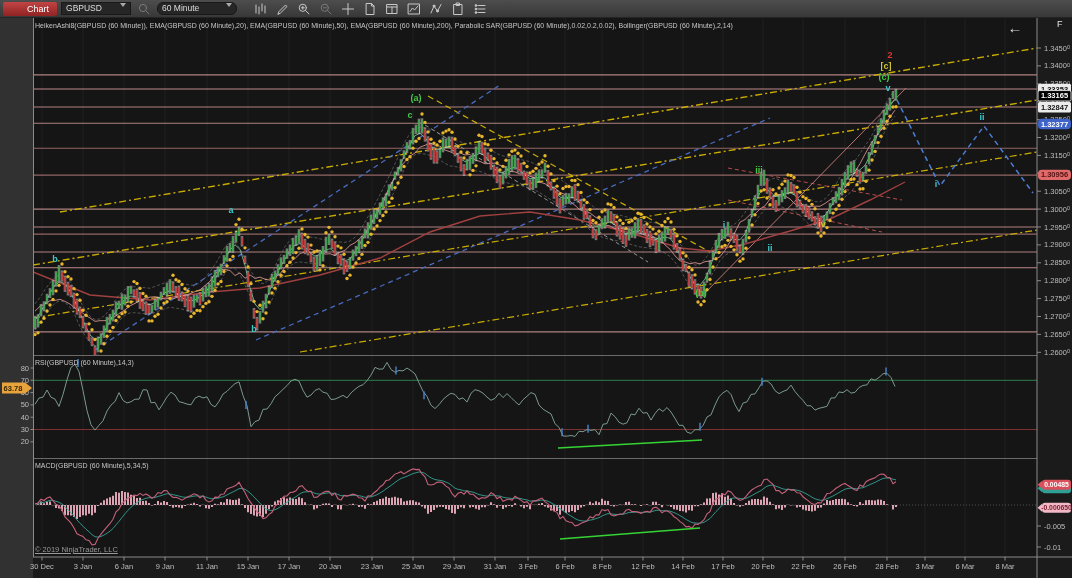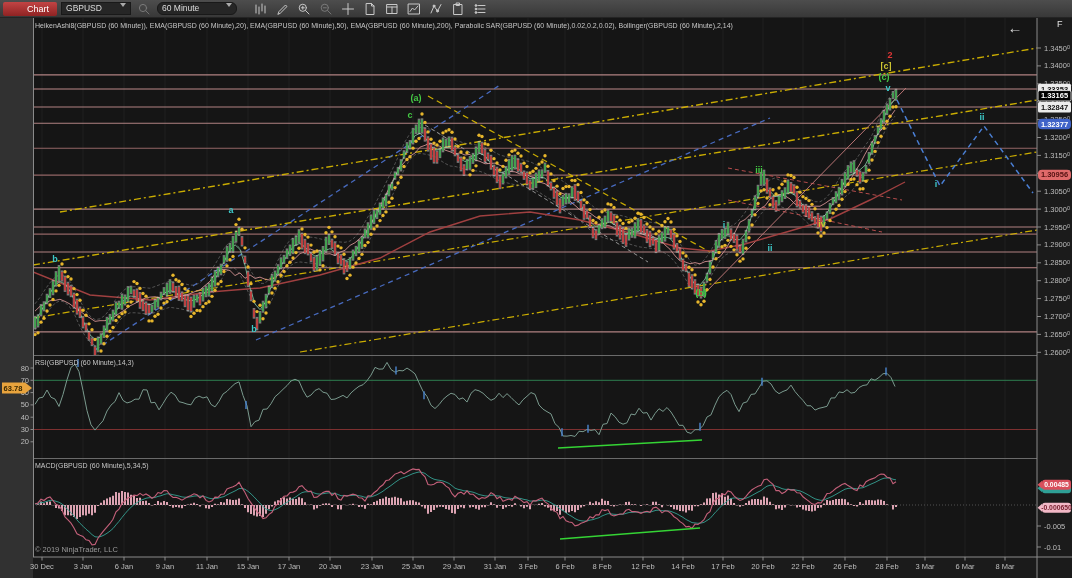--- a/index.html
+++ b/index.html
@@ -16,21 +16,21 @@
             border:1px solid #191919;color:#ddd;font-size:8.5px;height:13px;padding:0 4px;box-sizing:border-box;}
   .dd-instrument{width:70px;}
   .dd-interval{width:80px;border-radius:6px;}
   .caret{width:0;height:0;border-left:3px solid transparent;border-right:3px solid transparent;
          border-top:4px solid #aaa;margin-left:4px;}
   .tbicon{width:18px;height:15px;display:flex;align-items:center;justify-content:center;}
   .tbicon svg{stroke:#c8c8c8;fill:none;stroke-width:1;stroke-linecap:round;stroke-linejoin:round;}
   .dim{opacity:.4;}
   
   .ind-label{position:absolute;font-size:7px;color:#c6c6c6;white-space:nowrap;z-index:2;letter-spacing:0;}
-  .copyright{position:absolute;left:35px;top:545px;font-size:7.5px;color:#9a9a9a;z-index:2;}
+  .copyright{position:absolute;left:35px;top:545px;font-size:7.5px;color:#9a9a9a;z-index:2;text-decoration:underline;}
   .back-btn{position:absolute;left:1002px;top:20px;width:26px;height:17px;color:#d8d8d8;font-size:15px;
             line-height:16px;text-align:center;z-index:2;cursor:pointer;}
   .axis-f{position:absolute;left:1057px;top:19px;font-size:9px;color:#e2e2e2;z-index:2;}
 </style>
 </head>
 <body>
 
 <div class="app">
 
   <svg id="chart-svg" width="1072" height="578" viewBox="0 0 1072 578">

